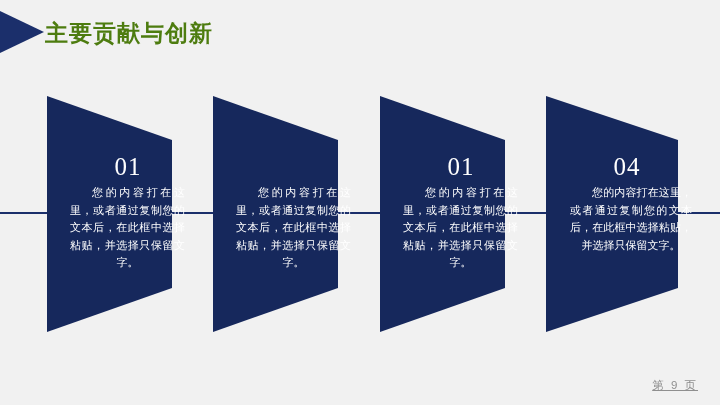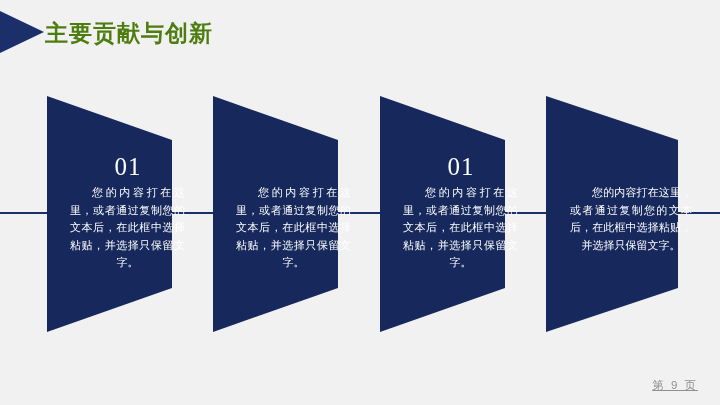--- a/index.html
+++ b/index.html
@@ -170,19 +170,20 @@
       <div class="card-number">01</div>
       <div class="card-text">您的内容打在这里，或者通过复制您的文本后，在此框中选择粘贴，并选择只保留文字。</div>
     </div>
   </div>
 
   <div class="card wide" id="card-4">
     <svg class="card-shape" viewBox="0 0 170 250" preserveAspectRatio="none">
       <polygon points="4,6 136,50 136,198 4,242" fill="#16285c"></polygon>
     </svg>
     <div class="card-body">
+      <div class="card-number">04</div>
       <div class="card-text">您的内容打在这里，或者通过复制您的文本后，在此框中选择粘贴，并选择只保留文字。</div>
     </div>
   </div>
 
   <div id="page-number">第 9 页</div>
 
 </div>
 
 </body></html>

